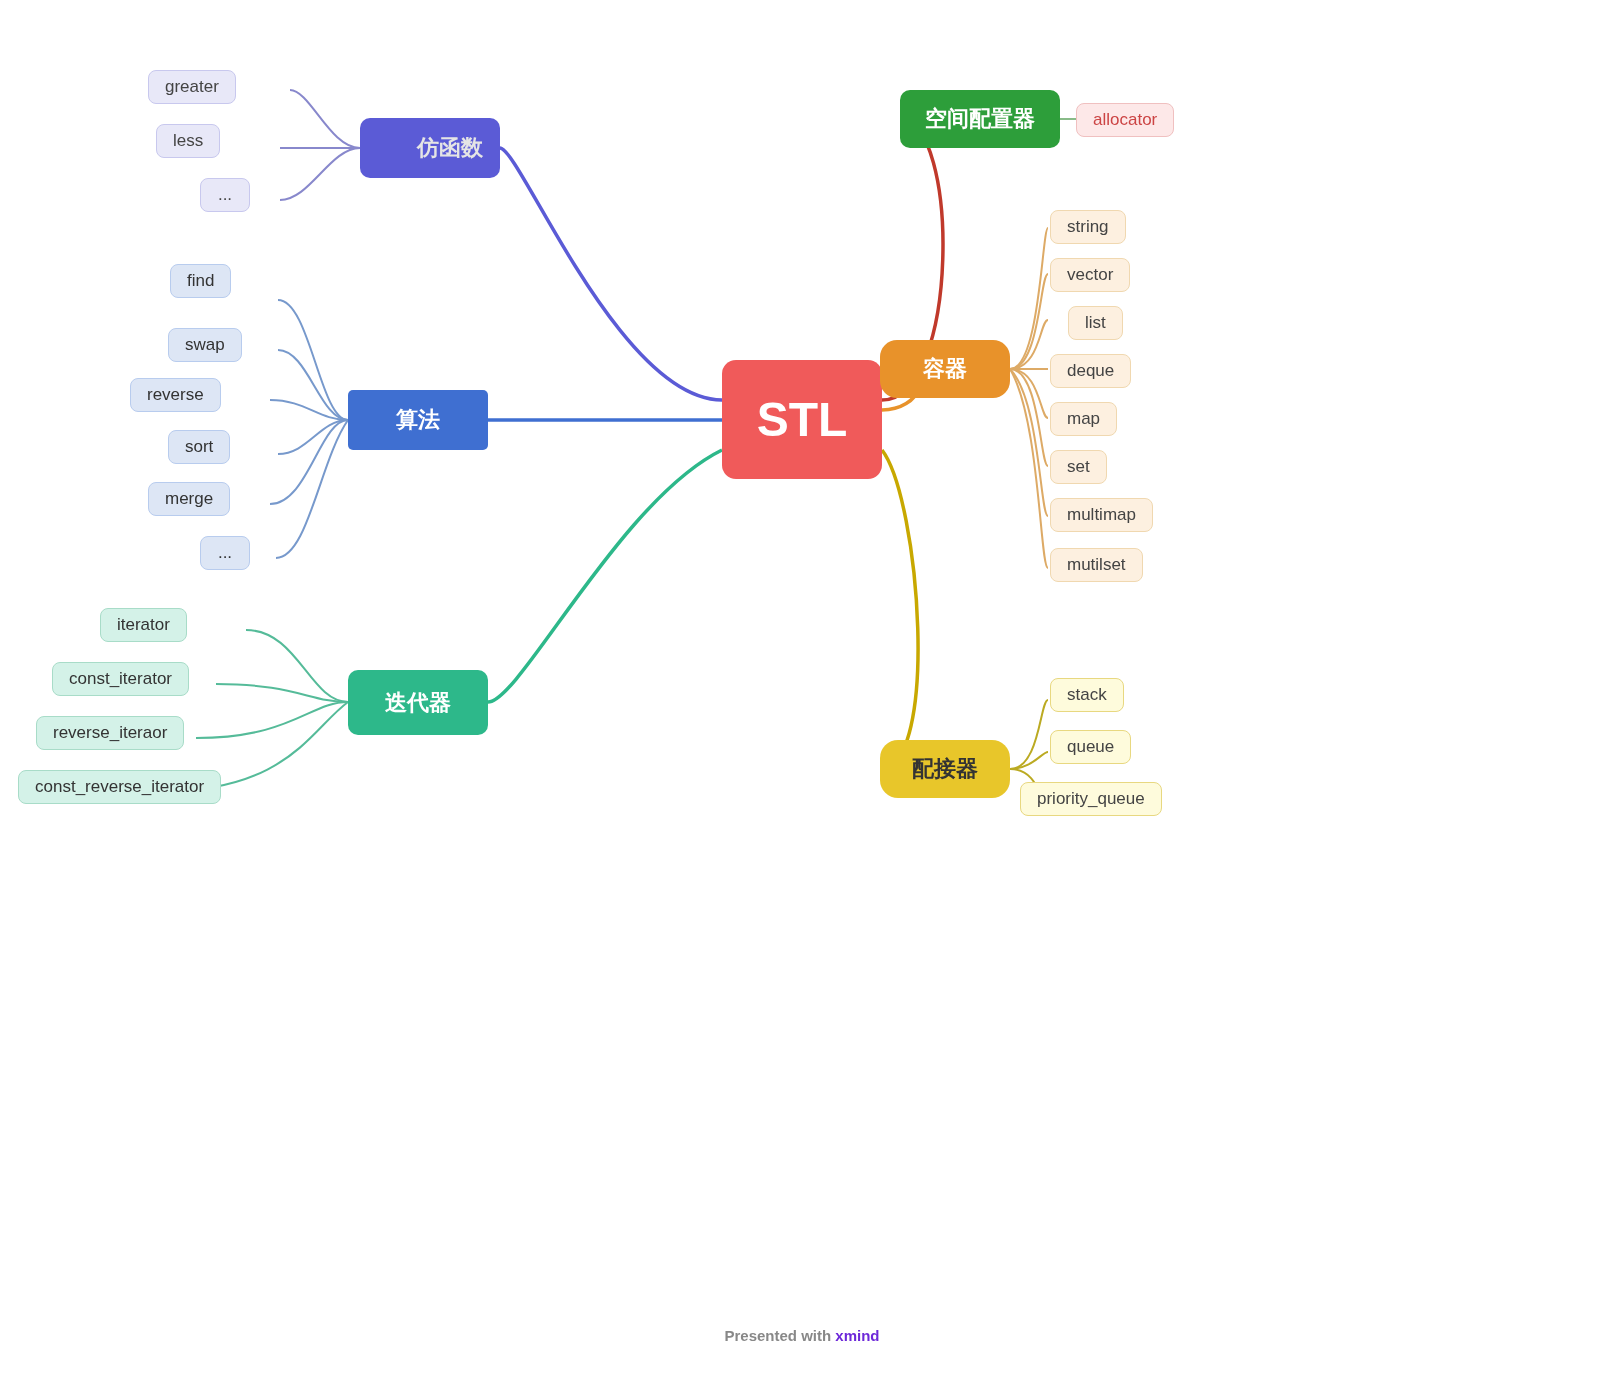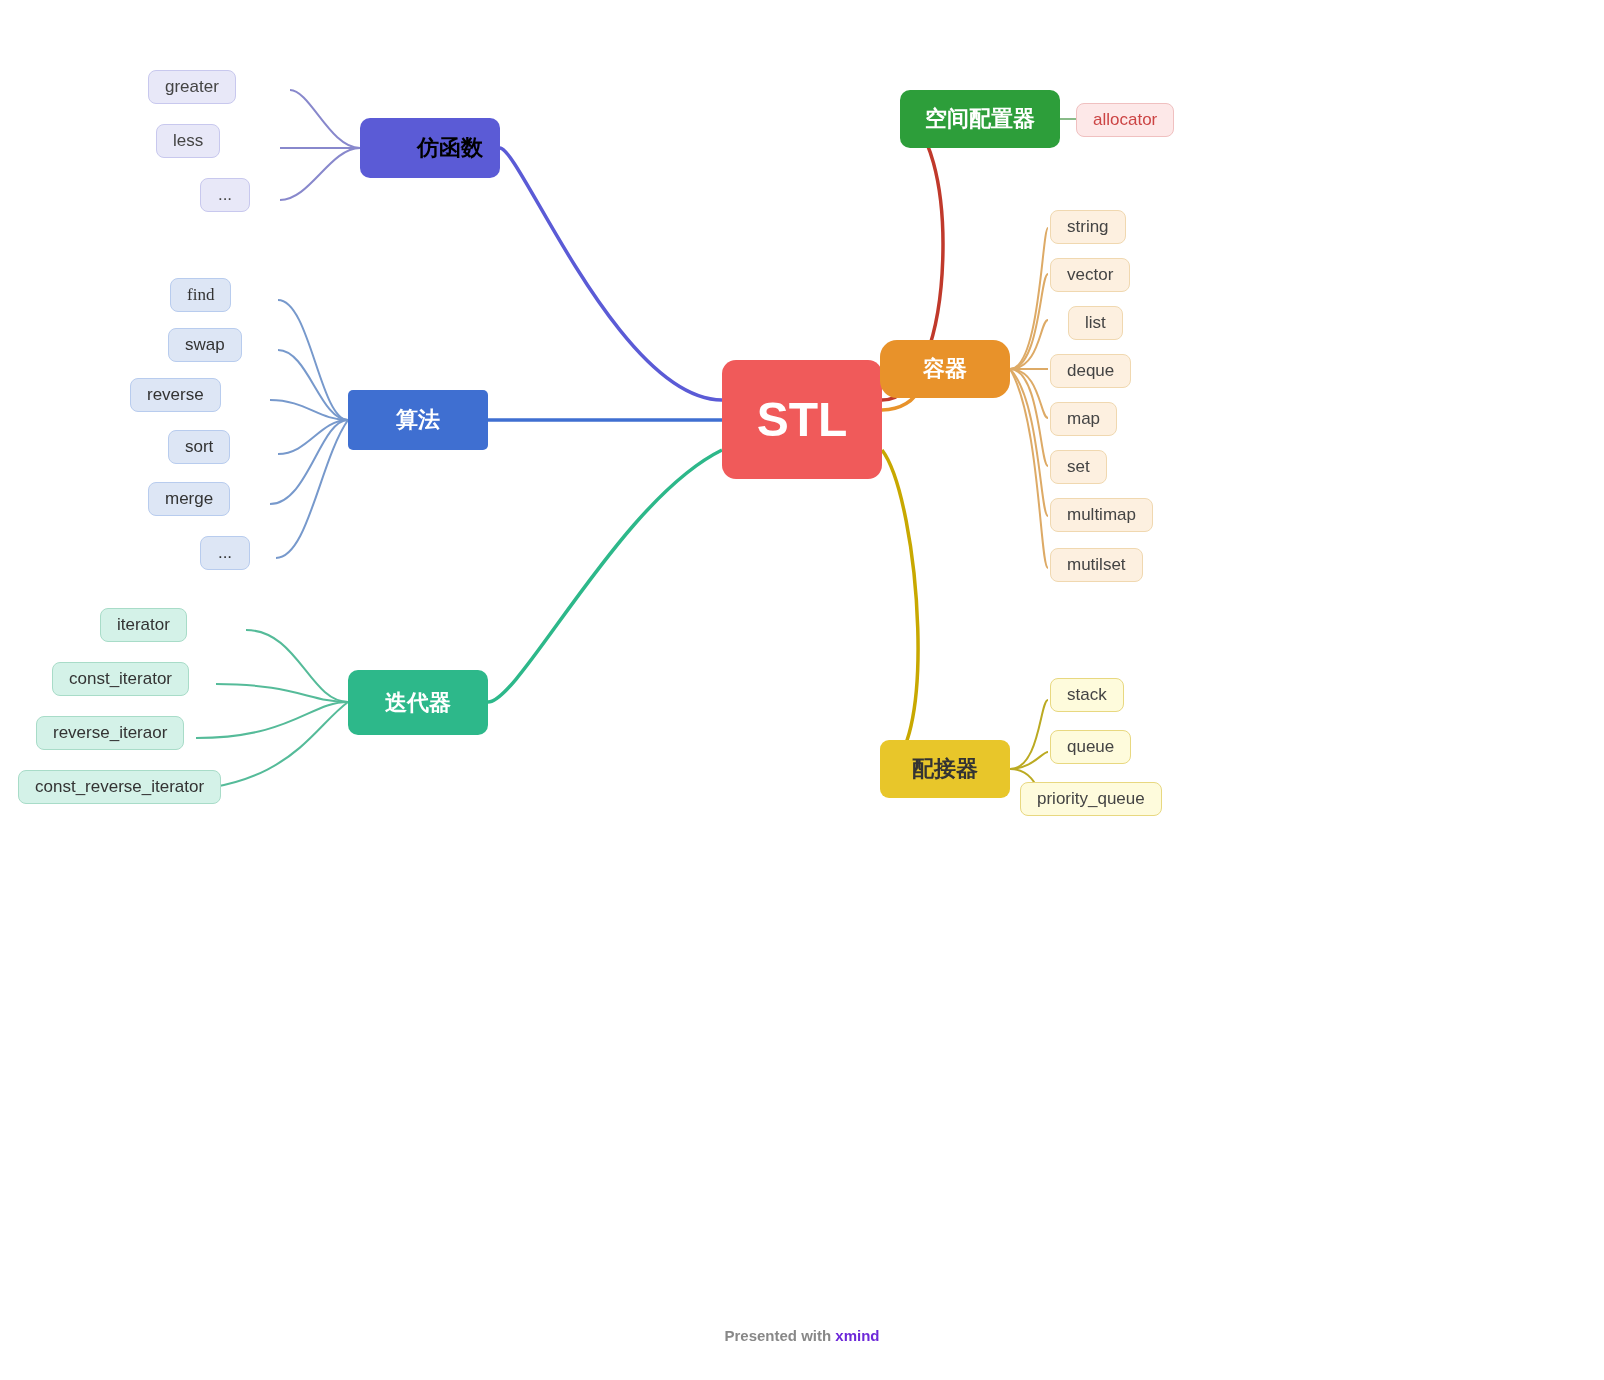--- a/index.html
+++ b/index.html
@@ -40,21 +40,21 @@
       border-radius: 14px;
       left: 722px;
       top: 360px;
     }
 
     
     .node-functor {
       width: 140px;
       height: 60px;
       background: #5b5bd6;
-      color: #000000;
+      color: #e5e5e5;
       font-size: 22px;
       border-radius: 10px;
       left: 360px;
       top: 118px;
       padding-left: 40px;
     }
 
     .node-algorithm {
       width: 140px;
       height: 60px;
@@ -99,21 +99,21 @@
       left: 880px;
       top: 340px;
     }
 
     .node-adapter {
       width: 130px;
       height: 58px;
       background: #e8c62a;
       color: #333;
       font-size: 22px;
-      border-radius: 9px;
+      border-radius: 18px;
       left: 880px;
       top: 740px;
     }
 
     
     .leaf {
       position: absolute;
       border-radius: 8px;
       display: flex;
       align-items: center;
@@ -259,21 +259,21 @@
 </div>
 
 <div class="leaf leaf-functor" style="left:148px; top:70px;">greater</div>
 <div class="leaf leaf-functor" style="left:156px; top:124px;">less</div>
 <div class="leaf leaf-functor" style="left:200px; top:178px; width:50px;">...</div>
 
 <div class="node node-algorithm">
   <span>算法</span>
 </div>
 
-<div class="leaf leaf-algorithm" style="left:170px; top:278px;font-family:Liberation Serif, serif;">find</div>
+<div class="leaf leaf-algorithm" style="left:170px; top:264px;">find</div>
 <div class="leaf leaf-algorithm" style="left:168px; top:328px;">swap</div>
 <div class="leaf leaf-algorithm" style="left:130px; top:378px;">reverse</div>
 <div class="leaf leaf-algorithm" style="left:168px; top:430px;">sort</div>
 <div class="leaf leaf-algorithm" style="left:148px; top:482px;">merge</div>
 <div class="leaf leaf-algorithm" style="left:200px; top:536px; width:50px;">...</div>
 
 <div class="node node-iterator">
   <span>迭代器</span>
 </div>
 

